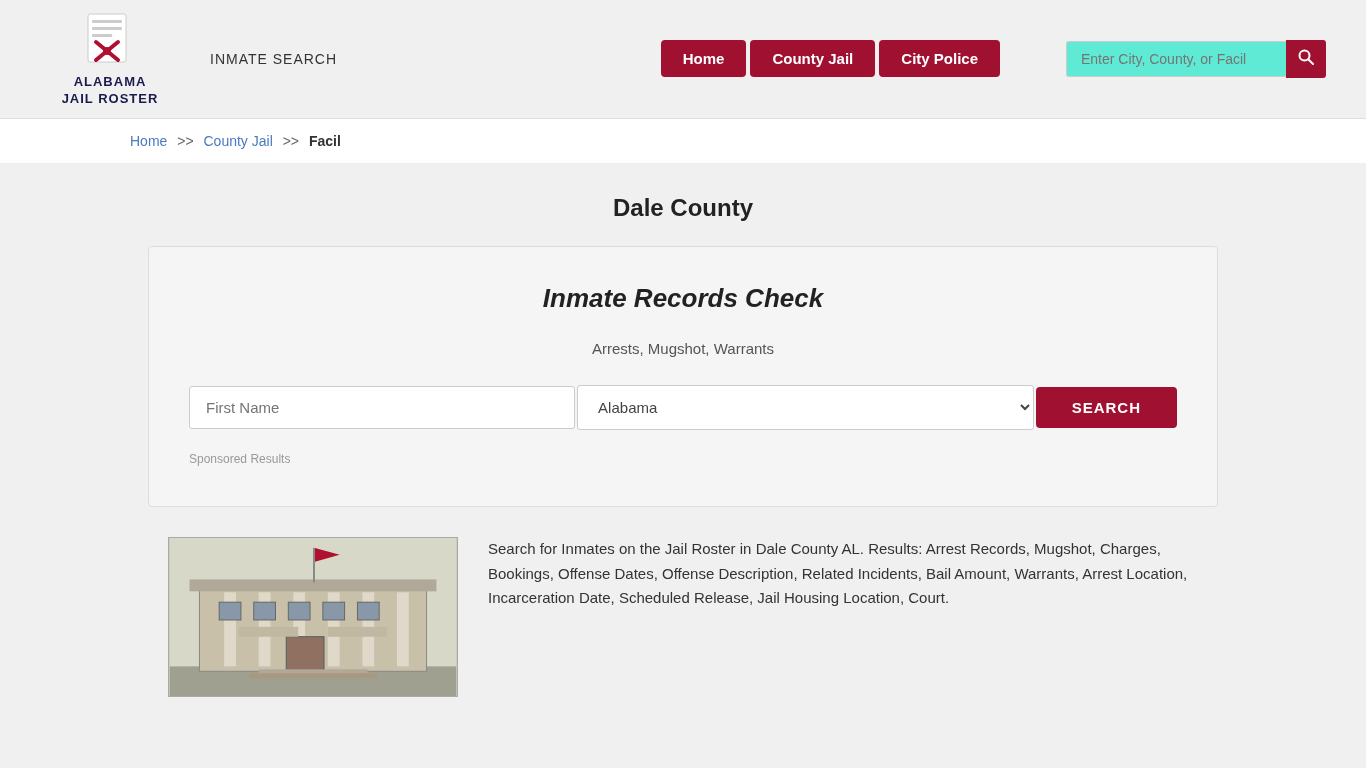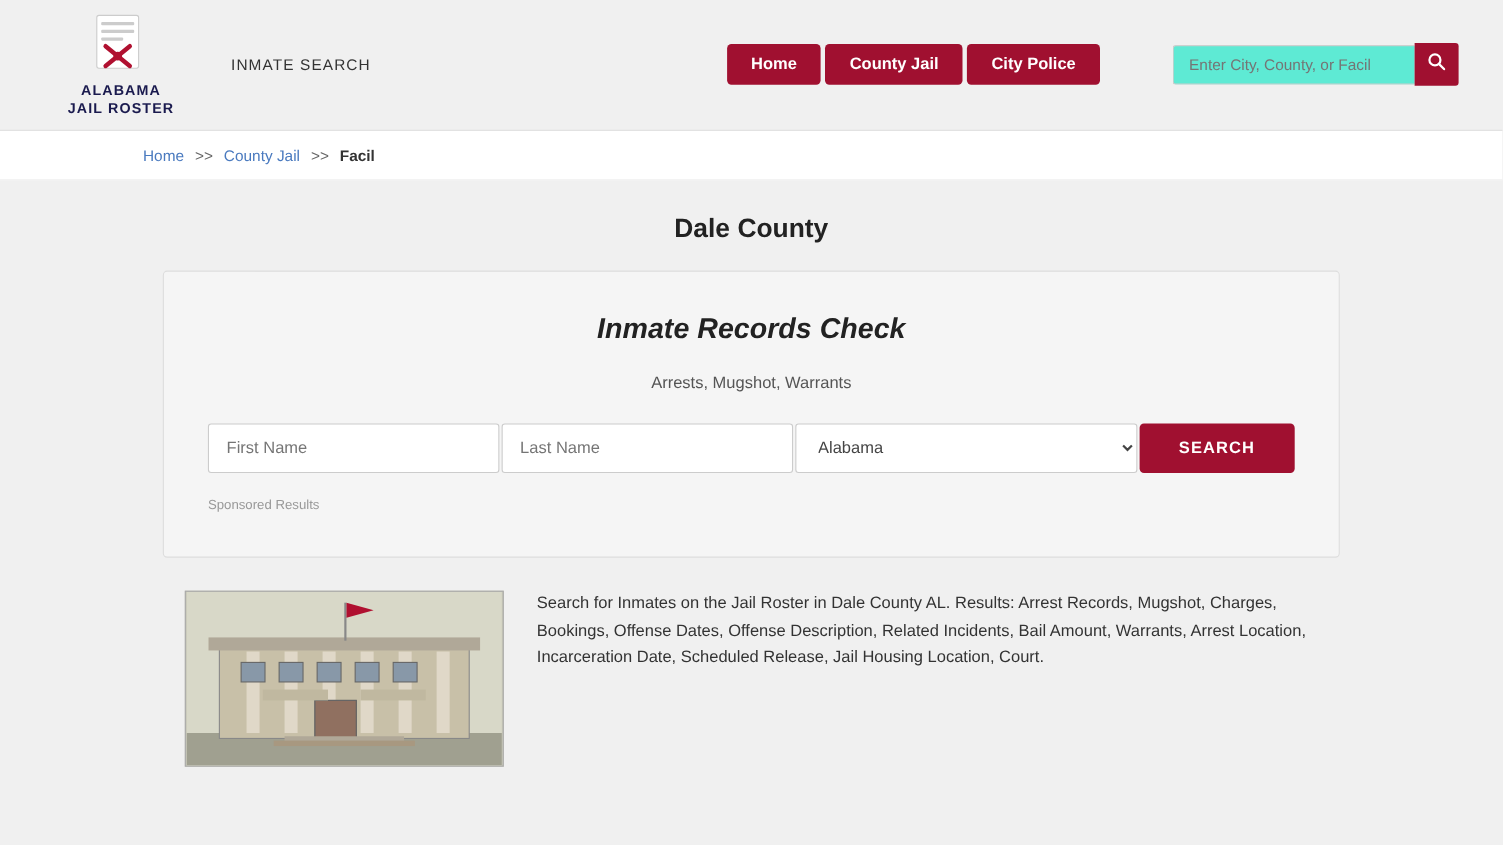--- a/index.html
+++ b/index.html
@@ -129,20 +129,21 @@
     .records-subtitle {
       text-align: center;
       font-size: 15px;
       color: #555;
       margin-bottom: 28px;
       margin-top: 26px;
     }
     .search-form {
       display: flex;
       gap: 2px;
+      align-items: center;
     }
     .search-form input {
       flex: 1;
       padding: 12px 16px;
       font-size: 15px;
       border: 1px solid #ccc;
       border-radius: 3px;
       outline: none;
       background: white;
     }
@@ -253,21 +254,20 @@
 </div>
 
 <div class="main-content">
   <h1 class="page-title">Dale County</h1>
 
   <div class="records-box">
     <div class="records-title">Inmate Records Check</div>
     <div class="records-subtitle">Arrests, Mugshot, Warrants</div>
     <div class="search-form">
       <input type="text" placeholder="First Name" style="">
-      <input type="text" placeholder="Last Name" style="">
       <select id="state-select">
       <option value="Alabama">Alabama</option><option value="Alaska">Alaska</option><option value="Arizona">Arizona</option><option value="Arkansas">Arkansas</option><option value="California">California</option><option value="Colorado">Colorado</option><option value="Connecticut">Connecticut</option><option value="Delaware">Delaware</option><option value="Florida">Florida</option><option value="Georgia">Georgia</option><option value="Hawaii">Hawaii</option><option value="Idaho">Idaho</option><option value="Illinois">Illinois</option><option value="Indiana">Indiana</option><option value="Iowa">Iowa</option><option value="Kansas">Kansas</option><option value="Kentucky">Kentucky</option><option value="Louisiana">Louisiana</option><option value="Maine">Maine</option><option value="Maryland">Maryland</option><option value="Massachusetts">Massachusetts</option><option value="Michigan">Michigan</option><option value="Minnesota">Minnesota</option><option value="Mississippi">Mississippi</option><option value="Missouri">Missouri</option><option value="Montana">Montana</option><option value="Nebraska">Nebraska</option><option value="Nevada">Nevada</option><option value="New Hampshire">New Hampshire</option><option value="New Jersey">New Jersey</option><option value="New Mexico">New Mexico</option><option value="New York">New York</option><option value="North Carolina">North Carolina</option><option value="North Dakota">North Dakota</option><option value="Ohio">Ohio</option><option value="Oklahoma">Oklahoma</option><option value="Oregon">Oregon</option><option value="Pennsylvania">Pennsylvania</option><option value="Rhode Island">Rhode Island</option><option value="South Carolina">South Carolina</option><option value="South Dakota">South Dakota</option><option value="Tennessee">Tennessee</option><option value="Texas">Texas</option><option value="Utah">Utah</option><option value="Vermont">Vermont</option><option value="Virginia">Virginia</option><option value="Washington">Washington</option><option value="West Virginia">West Virginia</option><option value="Wisconsin">Wisconsin</option><option value="Wyoming">Wyoming</option></select>
       <button class="search-btn">SEARCH</button>
     </div>
     <div class="sponsored-label">Sponsored Results</div>
   </div>
 
   <div class="bottom-section">
     <div class="jail-image">
       

